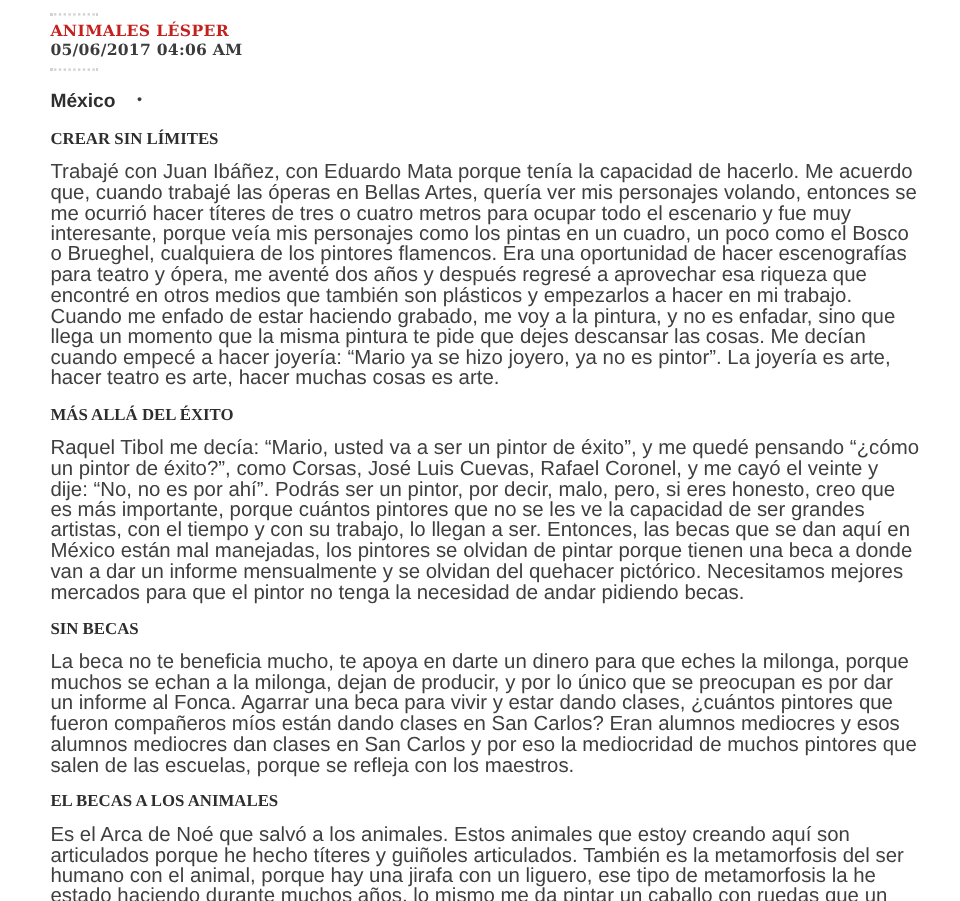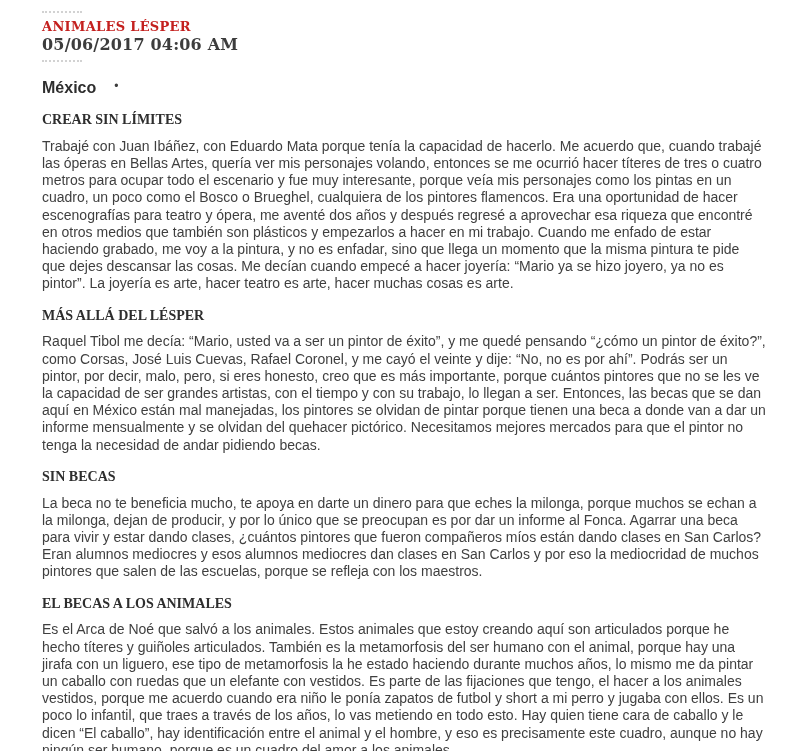--- a/index.html
+++ b/index.html
@@ -29,21 +29,21 @@
     font-size: 13px;
     letter-spacing: 0.3px;
     color: #c4201e;
     text-decoration: none;
     margin-top: 4px;
     line-height: 1.15;
   }
   .timestamp {
     font-family: "DejaVu Serif", "Liberation Serif", serif;
     font-weight: bold;
-    font-size: 16px;
+    font-size: 13px;
     letter-spacing: 0.2px;
     color: #3c3c3c;
     margin: 1px 0 6px;
     line-height: 1.15;
   }
   .location-row {
     display: flex;
     align-items: flex-start;
     gap: 18px;
     margin: 17px 0 14px;
@@ -64,21 +64,21 @@
   }
   .section-heading {
     font-size: 14px;
     font-weight: bold;
     color: #2e2e2e;
     margin: 15px 0 9px;
     line-height: 1.2;
     font-family: Liberation Serif, serif;
   }
   .section-body {
-    font-size: 14px;
+    font-size: 17px;
     line-height: 17.2px;
     color: #3f3f3f;
     margin: 0 0 13px;
   }
 </style>
 </head>
 <body>
 
 <div class="page">
 
@@ -96,21 +96,21 @@
   </div>
 
   <div>
 
     <section>
       <h2 class="section-heading">CREAR SIN LÍMITES</h2>
       <p class="section-body">Trabajé con Juan Ibáñez, con Eduardo Mata porque tenía la capacidad de hacerlo. Me acuerdo que, cuando trabajé las óperas en Bellas Artes, quería ver mis personajes volando, entonces se me ocurrió hacer títeres de tres o cuatro metros para ocupar todo el escenario y fue muy interesante, porque veía mis personajes como los pintas en un cuadro, un poco como el Bosco o Brueghel, cualquiera de los pintores flamencos. Era una oportunidad de hacer escenografías para teatro y ópera, me aventé dos años y después regresé a aprovechar esa riqueza que encontré en otros medios que también son plásticos y empezarlos a hacer en mi trabajo. Cuando me enfado de estar haciendo grabado, me voy a la pintura, y no es enfadar, sino que llega un momento que la misma pintura te pide que dejes descansar las cosas. Me decían cuando empecé a hacer joyería: “Mario ya se hizo joyero, ya no es pintor”. La joyería es arte, hacer teatro es arte, hacer muchas cosas es arte.</p>
     </section>
 
     <section>
-      <h2 class="section-heading">MÁS ALLÁ DEL LÉSPER</h2>
+      <h2 class="section-heading">MÁS ALLÁ DEL ÉXITO</h2>
       <p class="section-body">Raquel Tibol me decía: “Mario, usted va a ser un pintor de éxito”, y me quedé pensando “¿cómo un pintor de éxito?”, como Corsas, José Luis Cuevas, Rafael Coronel, y me cayó el veinte y dije: “No, no es por ahí”. Podrás ser un pintor, por decir, malo, pero, si eres honesto, creo que es más importante, porque cuántos pintores que no se les ve la capacidad de ser grandes artistas, con el tiempo y con su trabajo, lo llegan a ser. Entonces, las becas que se dan aquí en México están mal manejadas, los pintores se olvidan de pintar porque tienen una beca a donde van a dar un informe mensualmente y se olvidan del quehacer pictórico. Necesitamos mejores mercados para que el pintor no tenga la necesidad de andar pidiendo becas.</p>
     </section>
 
     <section>
       <h2 class="section-heading">SIN BECAS</h2>
       <p class="section-body">La beca no te beneficia mucho, te apoya en darte un dinero para que eches la milonga, porque muchos se echan a la milonga, dejan de producir, y por lo único que se preocupan es por dar un informe al Fonca. Agarrar una beca para vivir y estar dando clases, ¿cuántos pintores que fueron compañeros míos están dando clases en San Carlos? Eran alumnos mediocres y esos alumnos mediocres dan clases en San Carlos y por eso la mediocridad de muchos pintores que salen de las escuelas, porque se refleja con los maestros.</p>
     </section>
 
     <section>
       <h2 class="section-heading">EL BECAS A LOS ANIMALES</h2>

